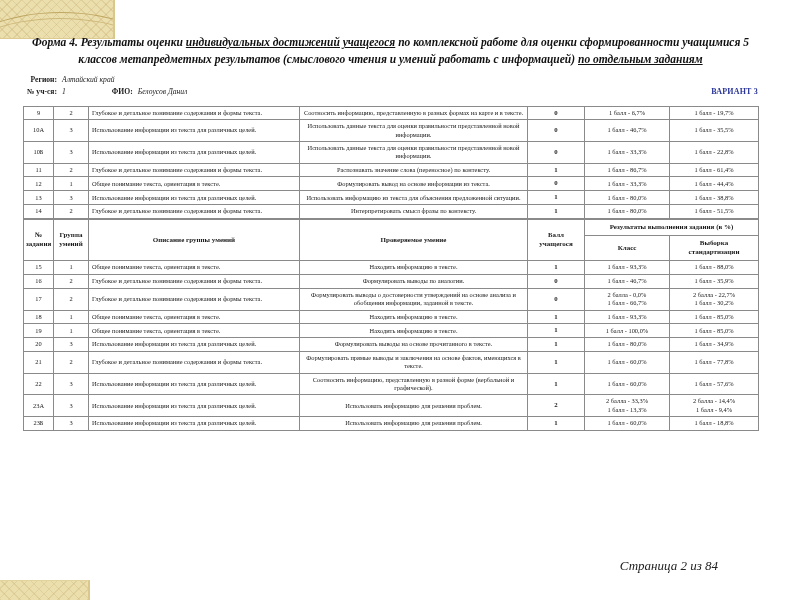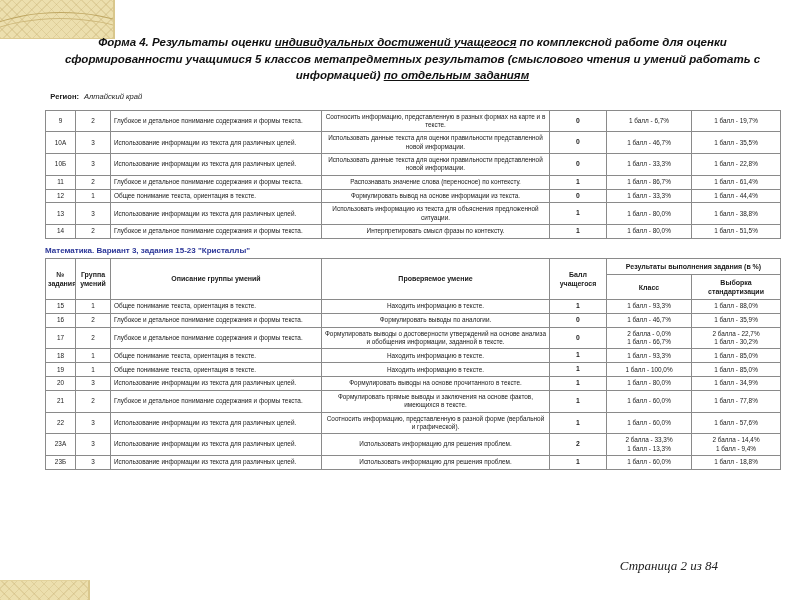--- a/index.html
+++ b/index.html
@@ -44,21 +44,21 @@
     width: 88px; height: 19px;
     background:
       repeating-linear-gradient(45deg, rgba(196,172,110,.30) 0 1px, transparent 1px 7px),
       repeating-linear-gradient(-45deg, rgba(196,172,110,.30) 0 1px, transparent 1px 7px),
       #ecdfae;
     border-right: 2px solid #d9c78c;
     border-top: 1px solid #e2d29c;
   }
 
   .content {
-    position: absolute; left: 45px; top: 34px; width: 735px;
+    position: absolute; left: 23px; top: 34px; width: 735px; font-family: Liberation Serif, serif;
   }
 
   .doc-title {
     font-size: 11.5px; font-weight: bold; font-style: italic;
     text-align: center; line-height: 1.45; color: #111;
     margin: 0 0 7px 0;
   }
   .doc-title .u { text-decoration: underline; }
 
   .meta { font-size: 7.6px; margin-bottom: 7px; }
@@ -119,20 +119,31 @@
 
   <div class="content">
 
     <p class="doc-title"><span>Форма 4. Результаты оценки </span><span class="u">индивидуальных достижений учащегося</span><span>  по комплексной работе для оценки сформированности учащимися 5 классов метапредметных результатов (смыслового чтения и умений работать с информацией) </span><span class="u">по отдельным заданиям</span></p>
 
     <div class="meta">
       <div class="meta-row">
         <span class="meta-label">Регион:</span>
         <span class="meta-value">Алтайский край</span>
       </div>
+      <div class="meta-row">
+        <span class="meta-label">№ уч-ся:</span>
+        <span class="meta-value">1</span>
+        <span class="fio-group">
+          <span class="meta-label">ФИО:</span>
+          <span class="meta-value">Белоусов Данил</span>
+        </span>
+        <span class="meta-right">
+          <span class="variant">ВАРИАНТ 3</span>
+        </span>
+      </div>
     </div>
 
     <table>
       <colgroup>
         <col class="c-num">
           <col class="c-group">
           <col class="c-desc">
           <col class="c-skill">
           <col class="c-score">
           <col class="c-class">
@@ -198,21 +209,20 @@
             <td class="col-group">2</td>
             <td class="col-desc">Глубокое и детальное понимание содержания и формы текста.</td>
             <td class="col-skill">Интерпретировать смысл фразы по контексту.</td>
             <td class="col-score">1</td>
             <td class="col-class_pct">1 балл - 80,0%</td>
             <td class="col-sample_pct">1 балл - 51,5%</td>
           </tr>
         </tbody>
     </table>
 
-    <div class="section-title">Математика. Вариант 3, задания 15-23 "Кристаллы"</div>
 
     <table>
       <colgroup>
         <col class="c-num">
           <col class="c-group">
           <col class="c-desc">
           <col class="c-skill">
           <col class="c-score">
           <col class="c-class">
           <col class="c-sample">

